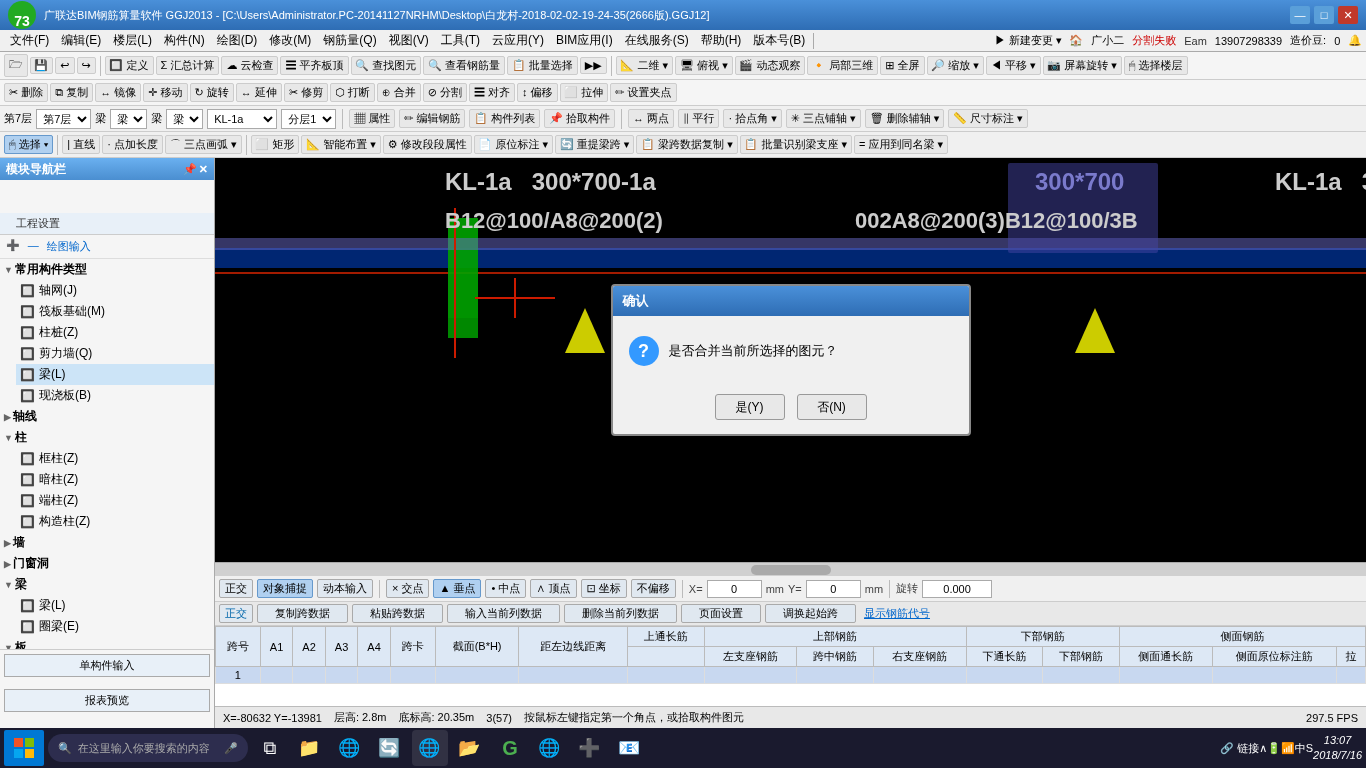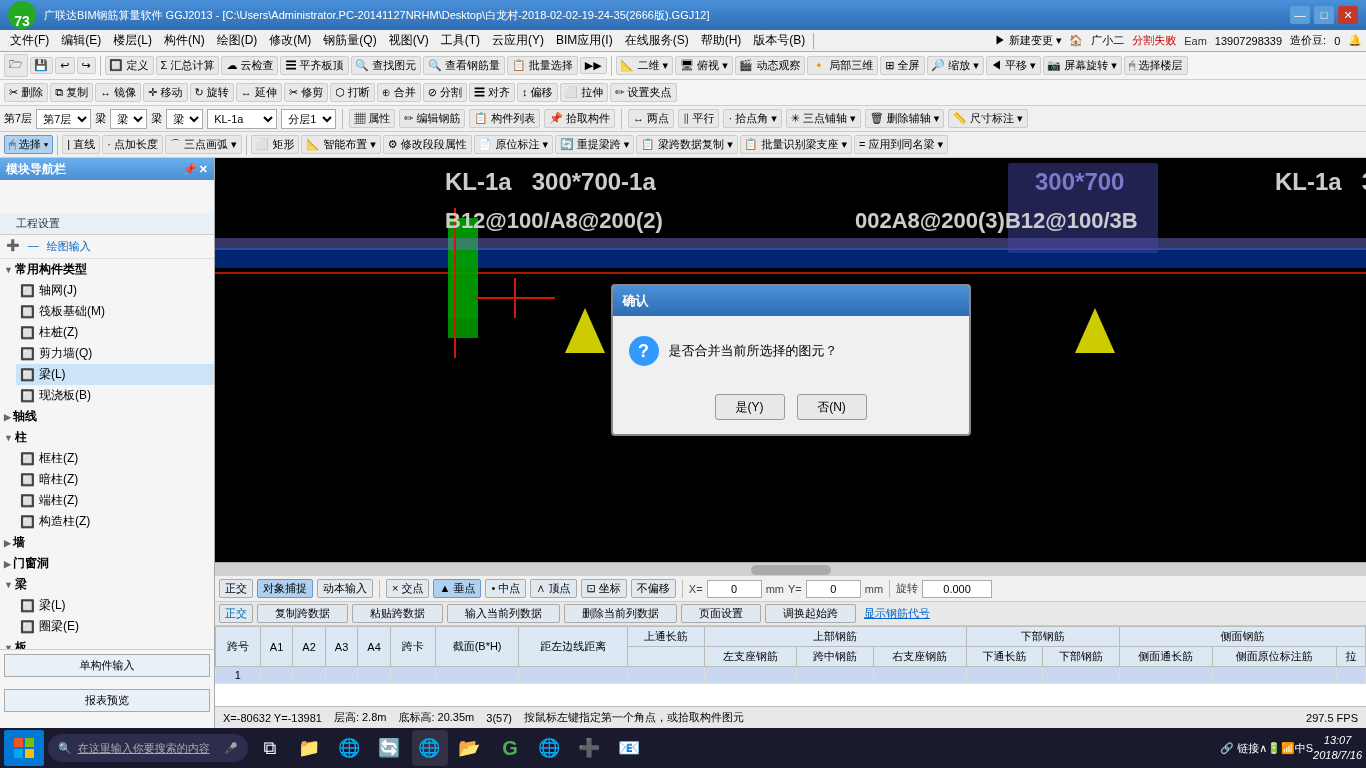--- a/index.html
+++ b/index.html
@@ -847,21 +847,21 @@
   <div class="taskbar-start">
     <svg width="20" height="20" viewBox="0 0 20 20">
       <rect x="0" y="0" width="9" height="9" fill="#f35325"></rect>
       <rect x="11" y="0" width="9" height="9" fill="#81bc06"></rect>
       <rect x="0" y="11" width="9" height="9" fill="#05a6f0"></rect>
       <rect x="11" y="11" width="9" height="9" fill="#ffba08"></rect>
     </svg>
   </div>
   <div class="taskbar-search">
     <span>🔍</span>
-    <span style="font-size:11px;text-decoration:underline;">在这里输入你要搜索的内容</span>
+    <span style="font-size:11px;">在这里输入你要搜索的内容</span>
     <span style="margin-left:auto;">🎤</span>
   </div>
   <div class="taskbar-icon" style="color:white;">⧉</div>
   <div class="taskbar-icon">📁</div>
   <div class="taskbar-icon">🌐</div>
   <div class="taskbar-icon">🔄</div>
   <div class="taskbar-icon" style="background:rgba(255,255,255,0.1);">🌐</div>
   <div class="taskbar-icon">📂</div>
   <div class="taskbar-icon" style="color:#4CAF50; font-weight:bold; font-size:20px;">G</div>
   <div class="taskbar-icon" style="color:#00aaff;">🌐</div>

